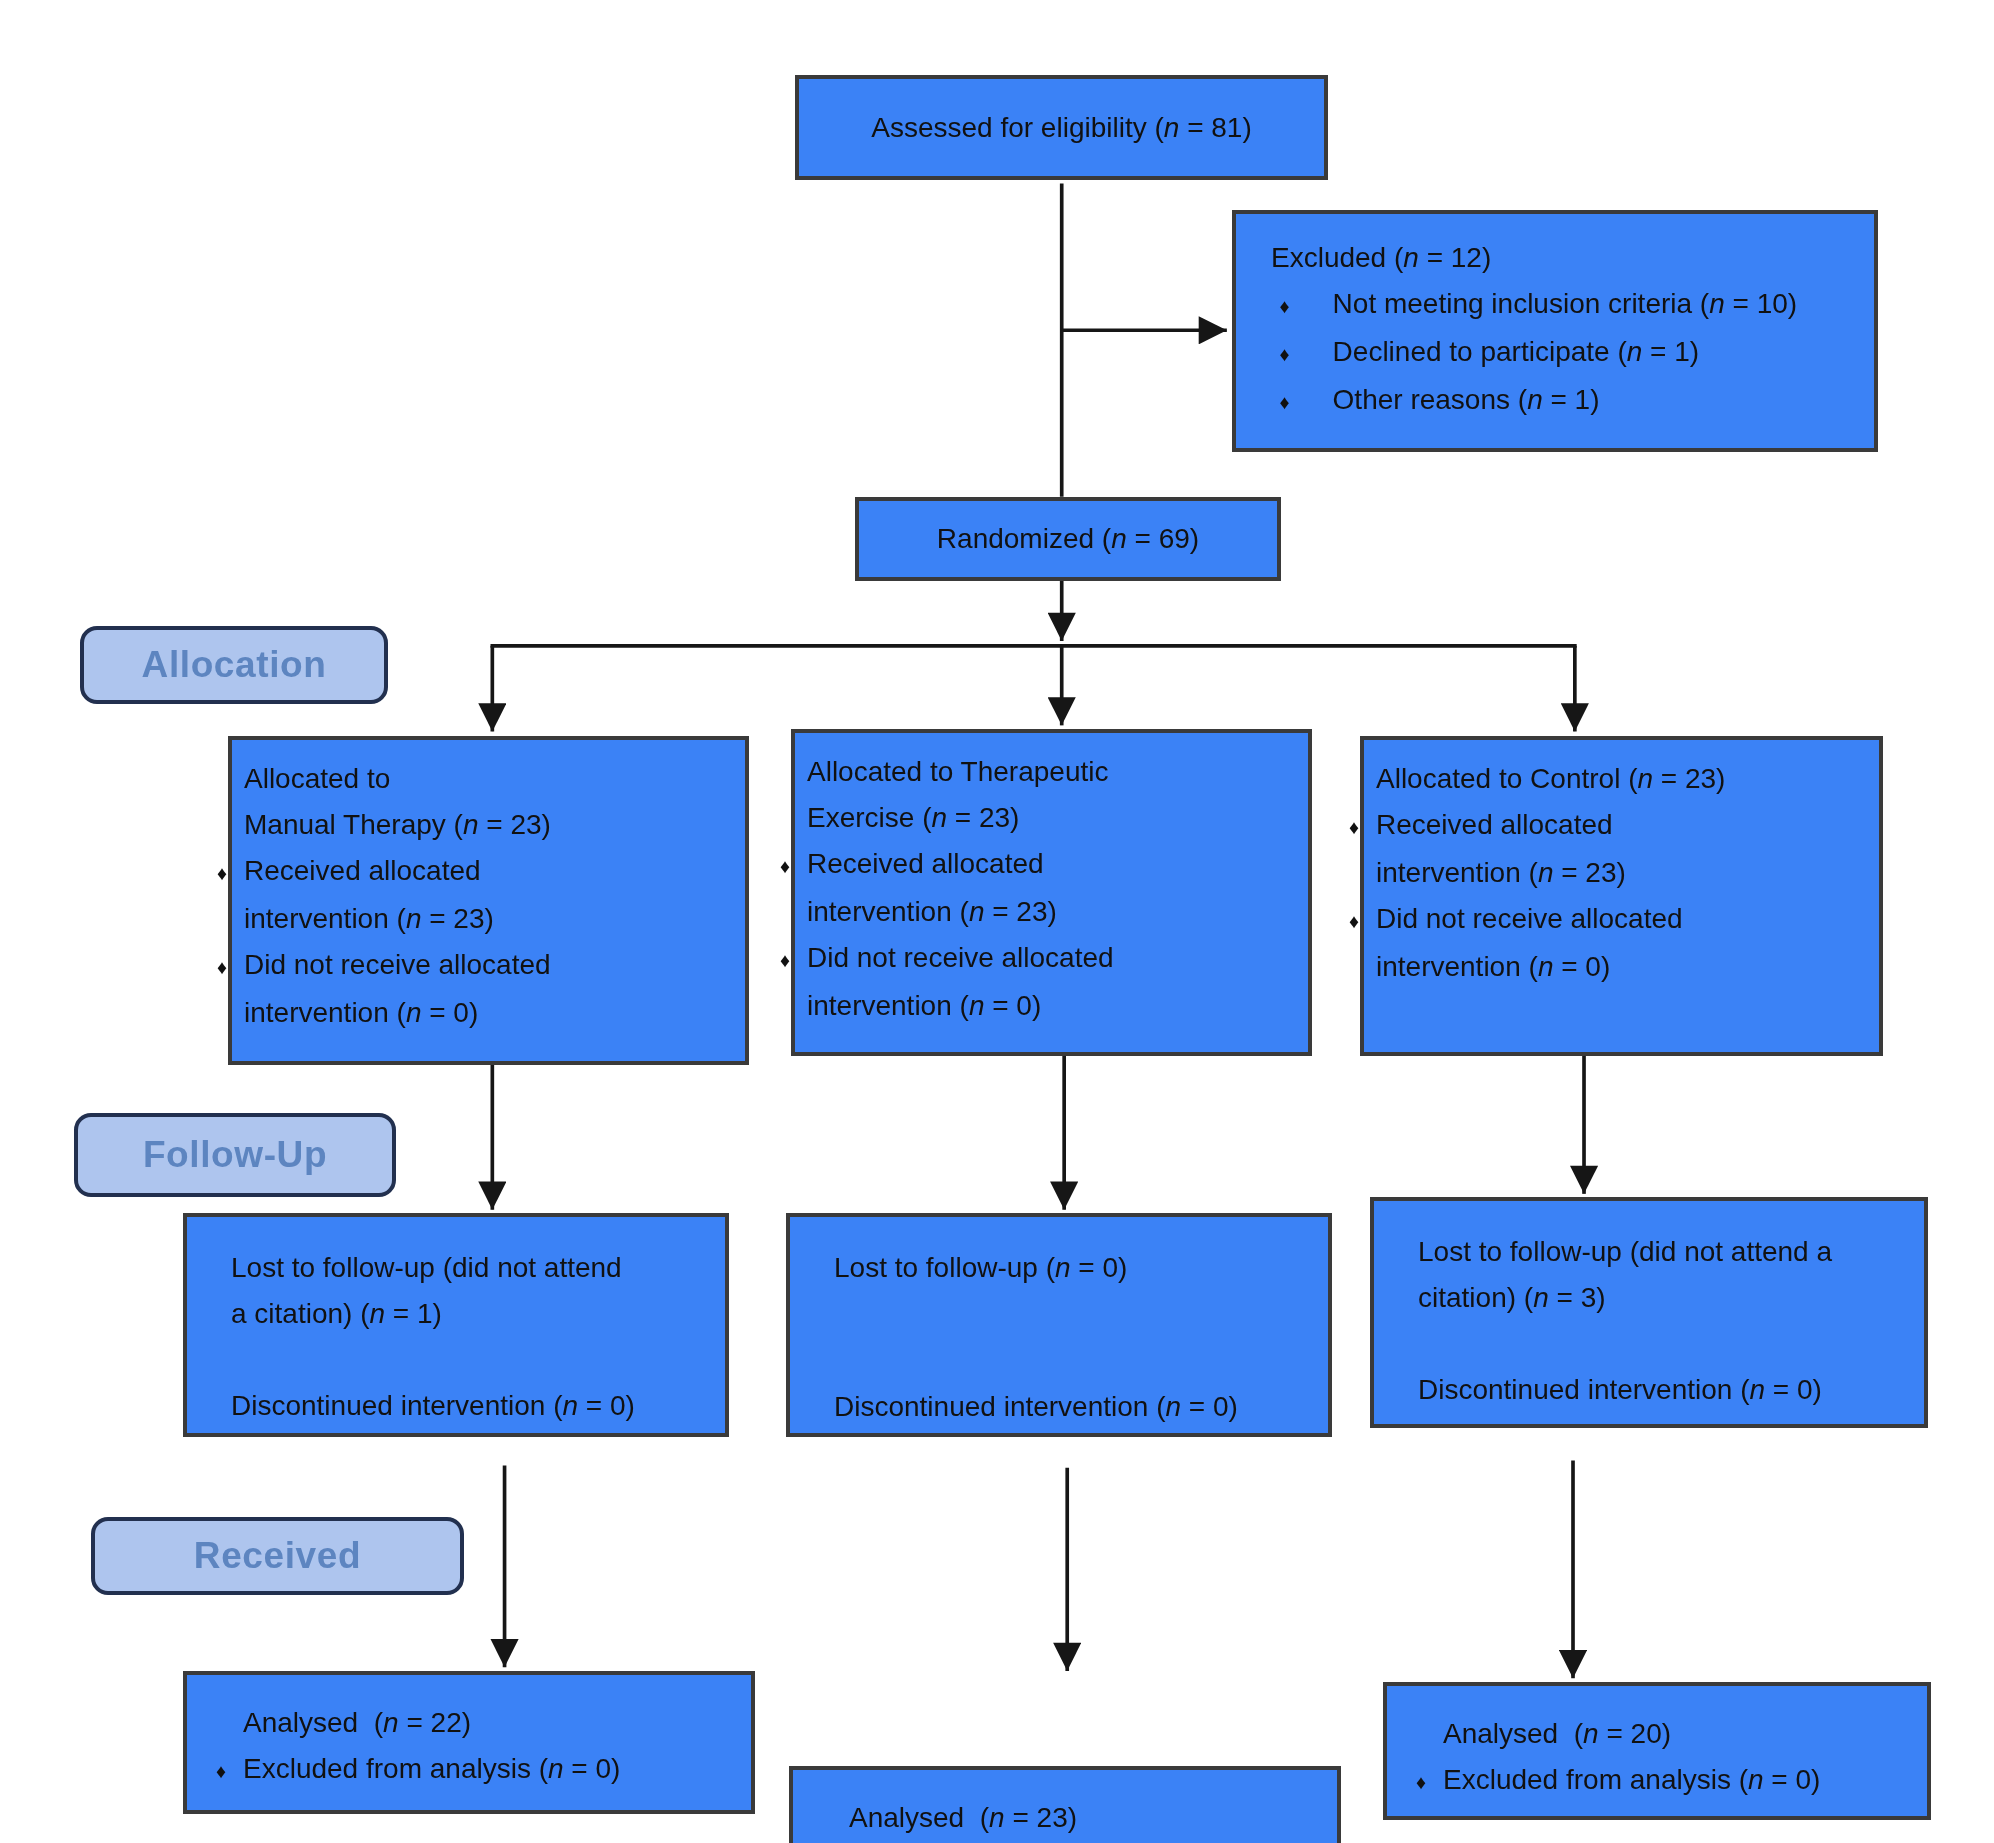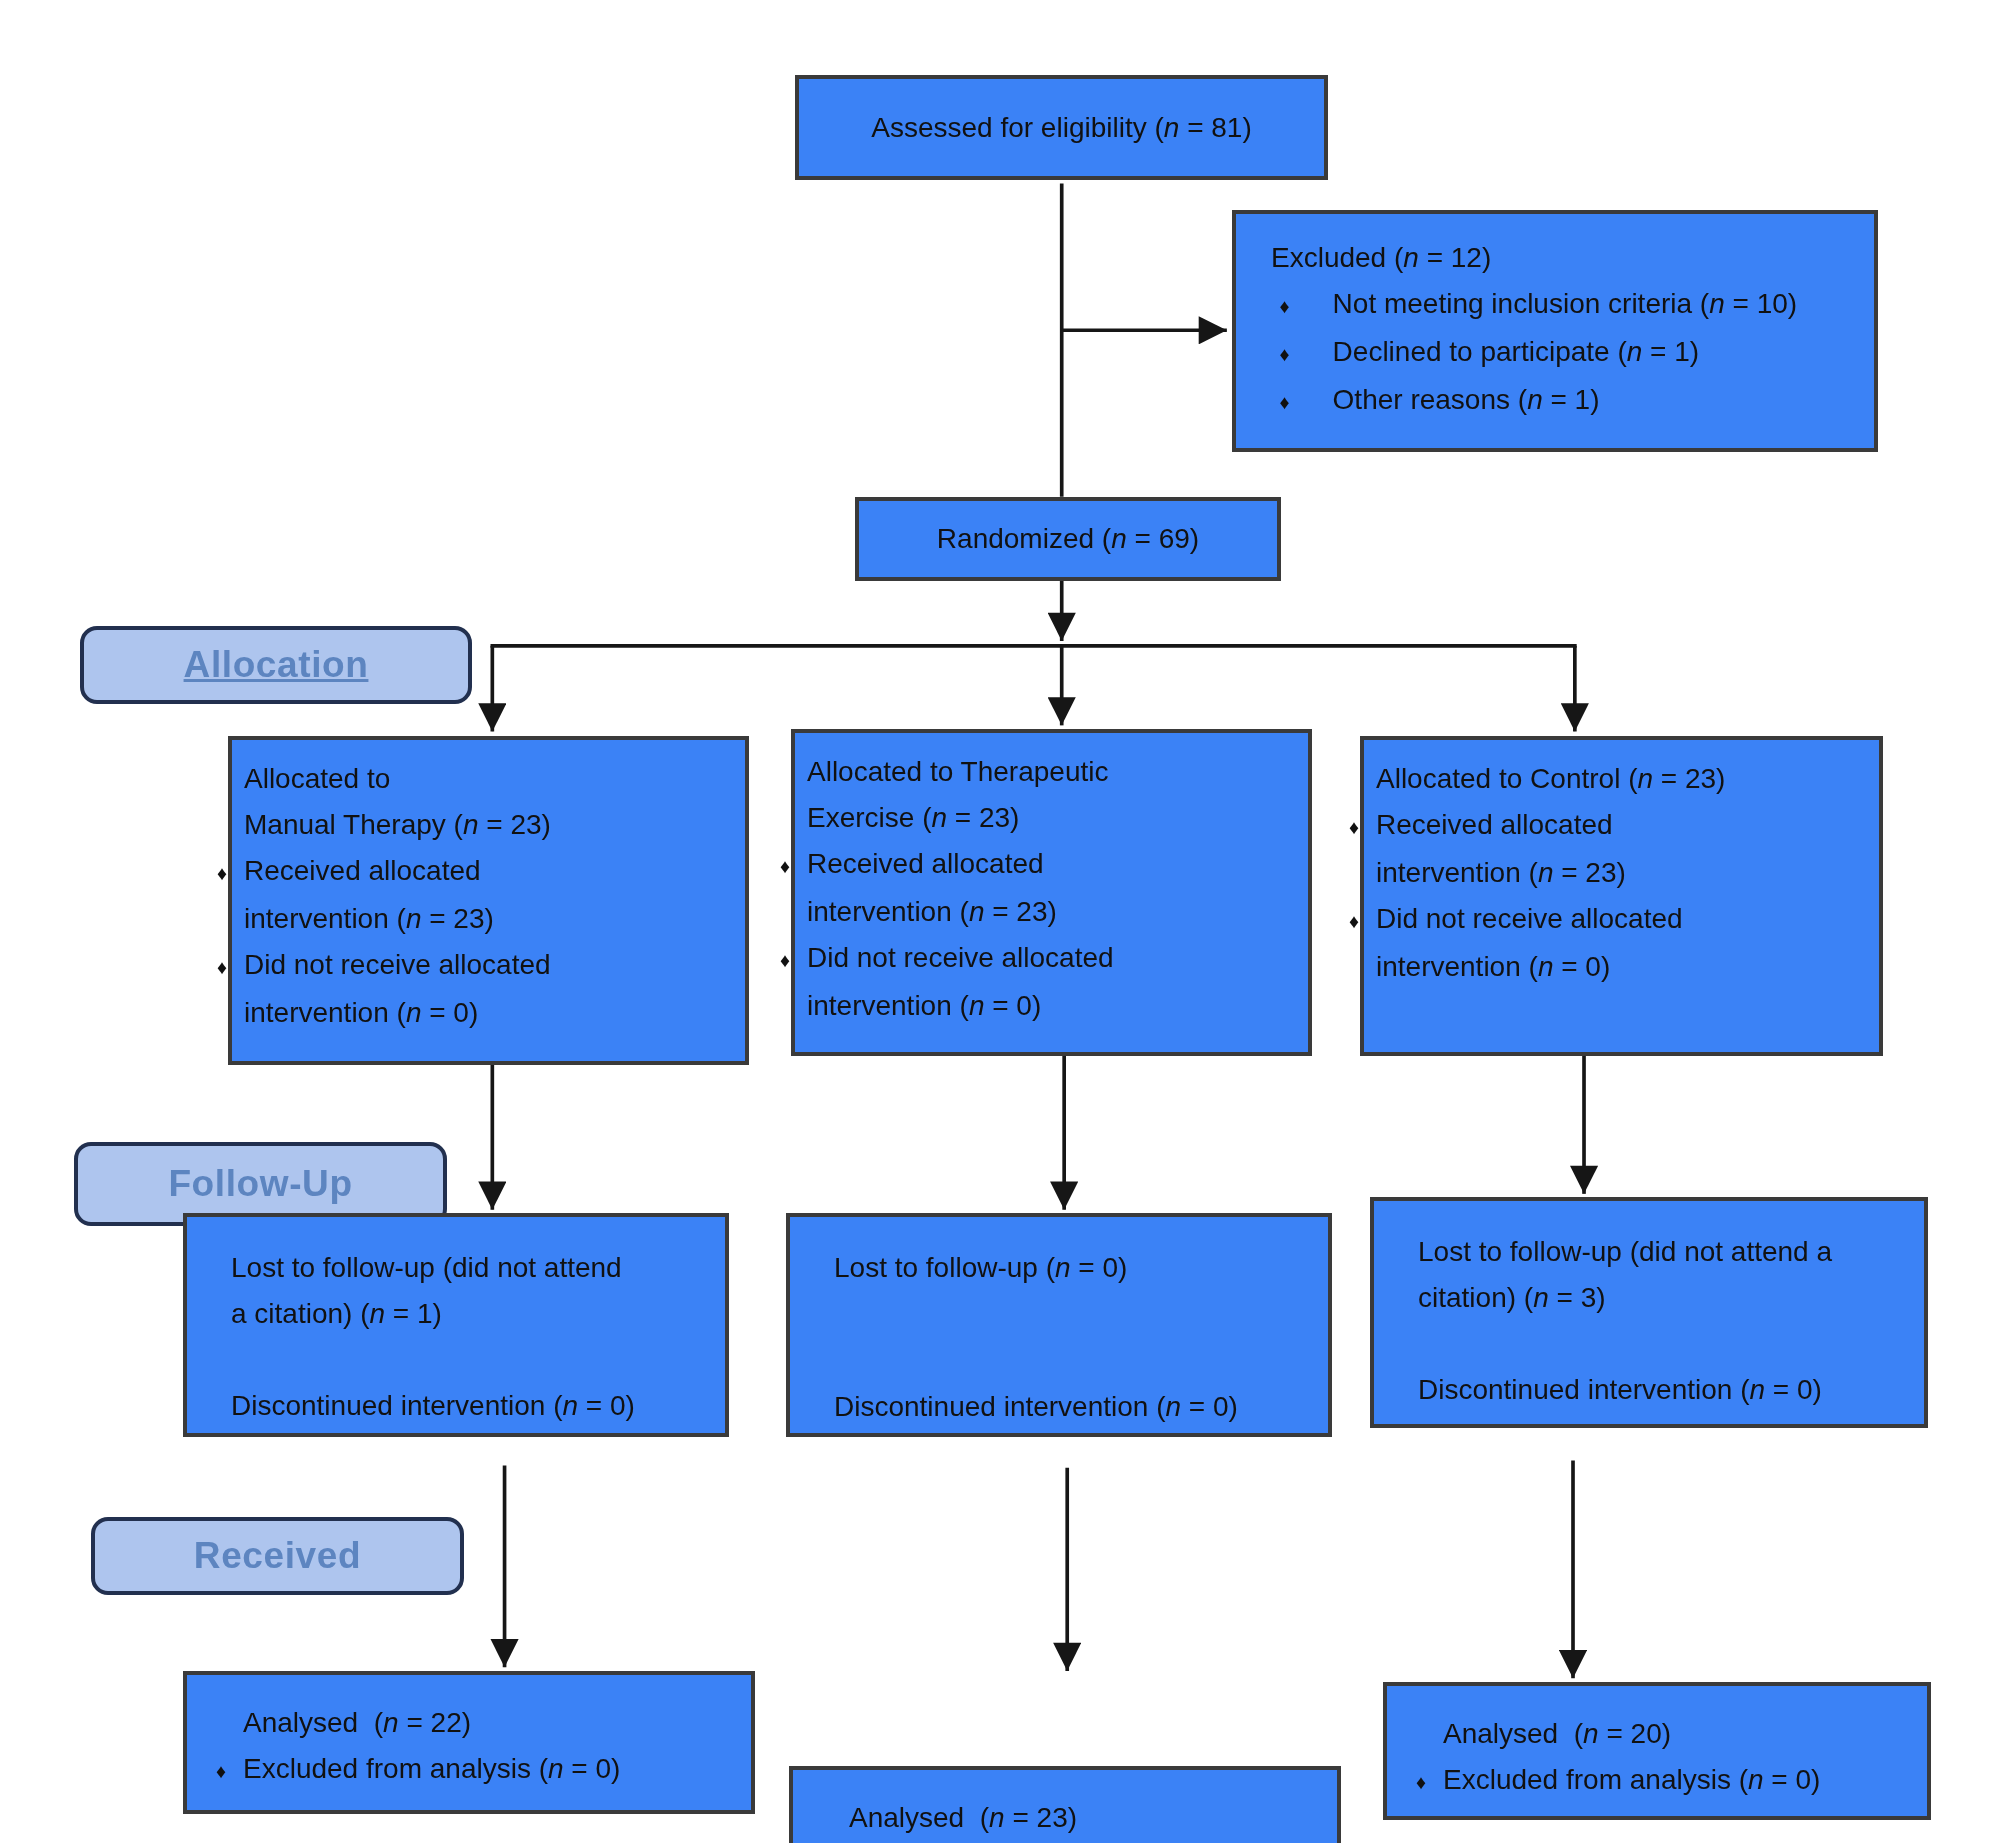--- a/index.html
+++ b/index.html
@@ -81,22 +81,22 @@
       <line x1="805" y1="1741" x2="805" y2="1978" marker-end="url(#ah)"></line>
       <line x1="1740" y1="1726" x2="1740" y2="1978" marker-end="url(#ah)"></line>
       <line x1="2590" y1="1726" x2="2590" y2="1952" marker-end="url(#ah)"></line>
 
       <line x1="825" y1="2396" x2="825" y2="2726" marker-end="url(#ah)"></line>
       <line x1="1745" y1="2400" x2="1745" y2="2732" marker-end="url(#ah)"></line>
       <line x1="2572" y1="2388" x2="2572" y2="2744" marker-end="url(#ah)"></line>
     </g>
   </svg>
 
-  <div class="stage" style="left:80px;top:626px;width:392px;height:78px;text-decoration:underline;">Allocation</div>
-  <div class="stage" style="left:74px;top:1142px;width:373px;height:84px;text-align:right;">Follow-Up</div>
+  <div class="stage" style="left:80px;top:626px;width:308px;height:78px;">Allocation</div>
+  <div class="stage" style="left:74px;top:1113px;width:322px;height:84px;text-align:right;">Follow-Up</div>
   <div class="stage" style="left:91px;top:1517px;width:373px;height:78px;">Received</div>
 
   <div class="fbox center" style="left:795px;top:75px;width:533px;height:105px;"><div class="line plain">Assessed for eligibility (<i>n</i> = 81)</div></div>
 
   <div class="fbox ex" style="left:1232px;top:210px;width:646px;height:242px;"><div class="line plain">Excluded (<i>n</i> = 12)</div><div class="line bullet"><span class="marker">♦</span><span>Not meeting inclusion criteria (<i>n</i> = 10)</span></div><div class="line bullet"><span class="marker">♦</span><span>Declined to participate (<i>n</i> = 1)</span></div><div class="line bullet"><span class="marker">♦</span><span>Other reasons (<i>n</i> = 1)</span></div></div>
 
   <div class="fbox center" style="left:855px;top:497px;width:426px;height:84px;"><div class="line plain">Randomized (<i>n</i> = 69)</div></div>
 
   <div class="fbox hang alloc" style="left:228px;top:736px;width:521px;height:329px;"><div class="line plain">Allocated to</div><div class="line plain">Manual Therapy (<i>n</i> = 23)</div><div class="line bullet"><span class="marker">♦</span><span>Received allocated</span></div><div class="line indent">intervention (<i>n</i> = 23)</div><div class="line bullet"><span class="marker">♦</span><span>Did not receive allocated</span></div><div class="line indent">intervention (<i>n</i> = 0)</div></div>
   <div class="fbox hang alloc" style="left:791px;top:729px;width:521px;height:327px;"><div class="line plain">Allocated to Therapeutic</div><div class="line plain">Exercise (<i>n</i> = 23)</div><div class="line bullet"><span class="marker">♦</span><span>Received allocated</span></div><div class="line indent">intervention (<i>n</i> = 23)</div><div class="line bullet"><span class="marker">♦</span><span>Did not receive allocated</span></div><div class="line indent">intervention (<i>n</i> = 0)</div></div>

